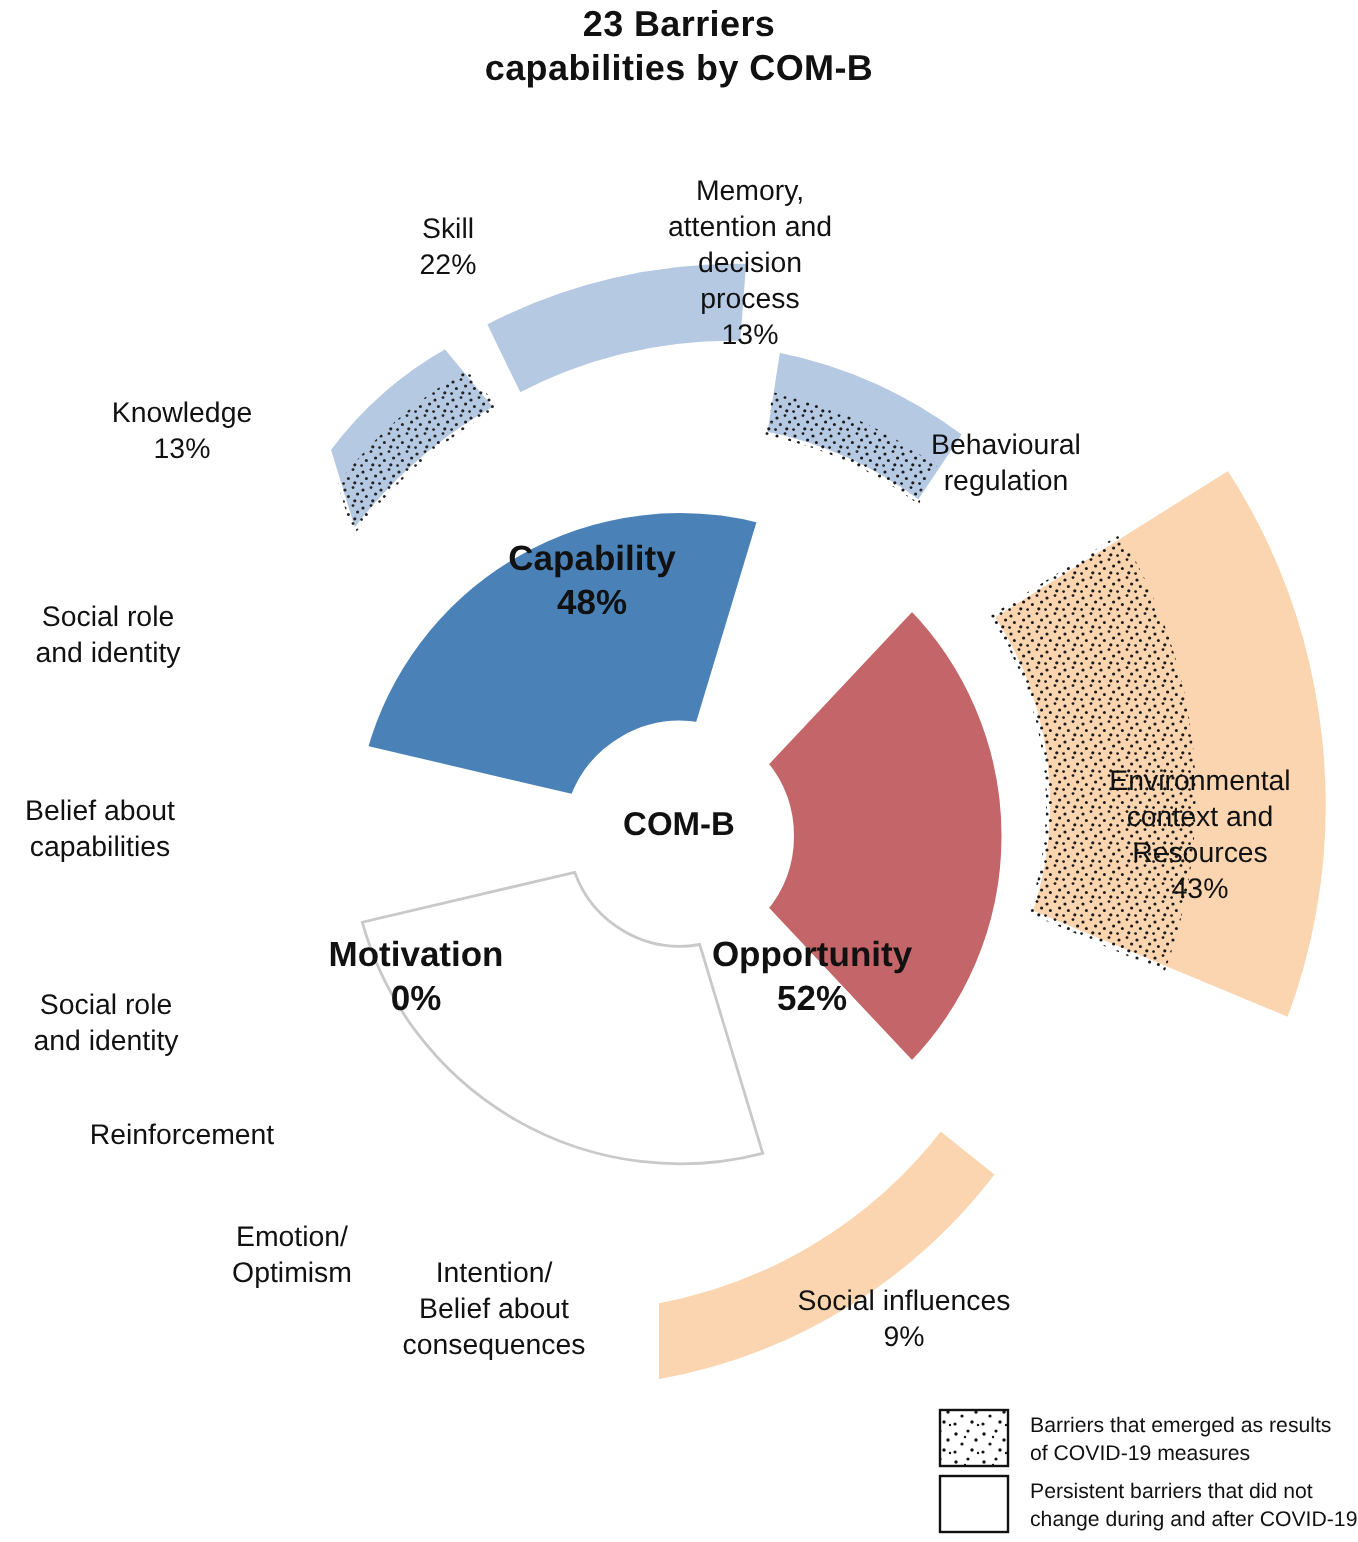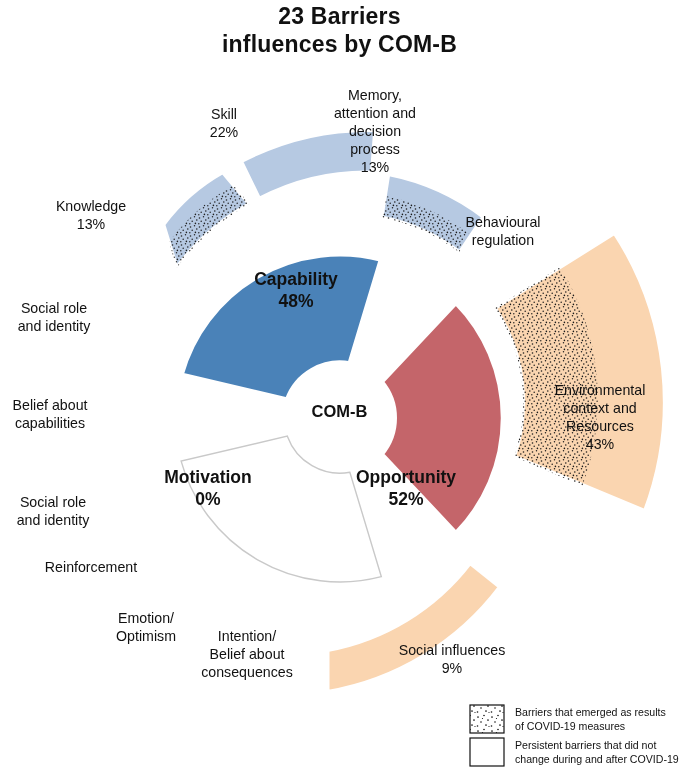--- a/index.html
+++ b/index.html
@@ -1,33 +1,33 @@
 <!DOCTYPE html>
 <html><head>
 <meta charset="utf-8">
 <style>
   html,body{margin:0;padding:0;background:#ffffff;}
   body{width:679px;height:771px;position:relative;overflow:hidden;
        font-family:"Liberation Sans",sans-serif;color:#111;}
   #title{position:absolute;left:0;top:2px;width:679px;text-align:center;
-         font-size:23px;font-weight:bold;line-height:1.22;letter-spacing:.2px;}
+         font-size:18px;font-weight:bold;line-height:1.22;letter-spacing:.2px;}
   #title .l2{display:block;}
   svg{position:absolute;left:0;top:0;}
   .lbl{font-family:"Liberation Sans",sans-serif;font-size:14.2px;fill:#111;}
   .lbl-b{font-family:"Liberation Sans",sans-serif;font-size:17.5px;font-weight:bold;fill:#111;}
   .lbl-c{font-family:"Liberation Sans",sans-serif;font-size:16.5px;font-weight:bold;fill:#111;}
   .legtxt{font-family:"Liberation Sans",sans-serif;font-size:10.6px;fill:#111;}
   text{white-space:pre;}
 </style>
 </head>
 <body>
 
 <div id="title">
   <span>23 Barriers</span>
-  <span class="l2">influences by COM-B</span>
+  <span class="l2">capabilities by COM-B</span>
 </div>
 
 <svg width="679" height="771" viewBox="0 0 679 771">
   <defs>
     <pattern id="stip" width="14" height="14" patternUnits="userSpaceOnUse">
       <rect width="14" height="14" fill="none"></rect>
       <circle cx="2" cy="3" r="0.85" fill="#111"></circle>
       <circle cx="8" cy="1.5" r="0.8" fill="#111"></circle>
       <circle cx="12" cy="6" r="0.85" fill="#111"></circle>
       <circle cx="5" cy="8" r="0.8" fill="#111"></circle>

